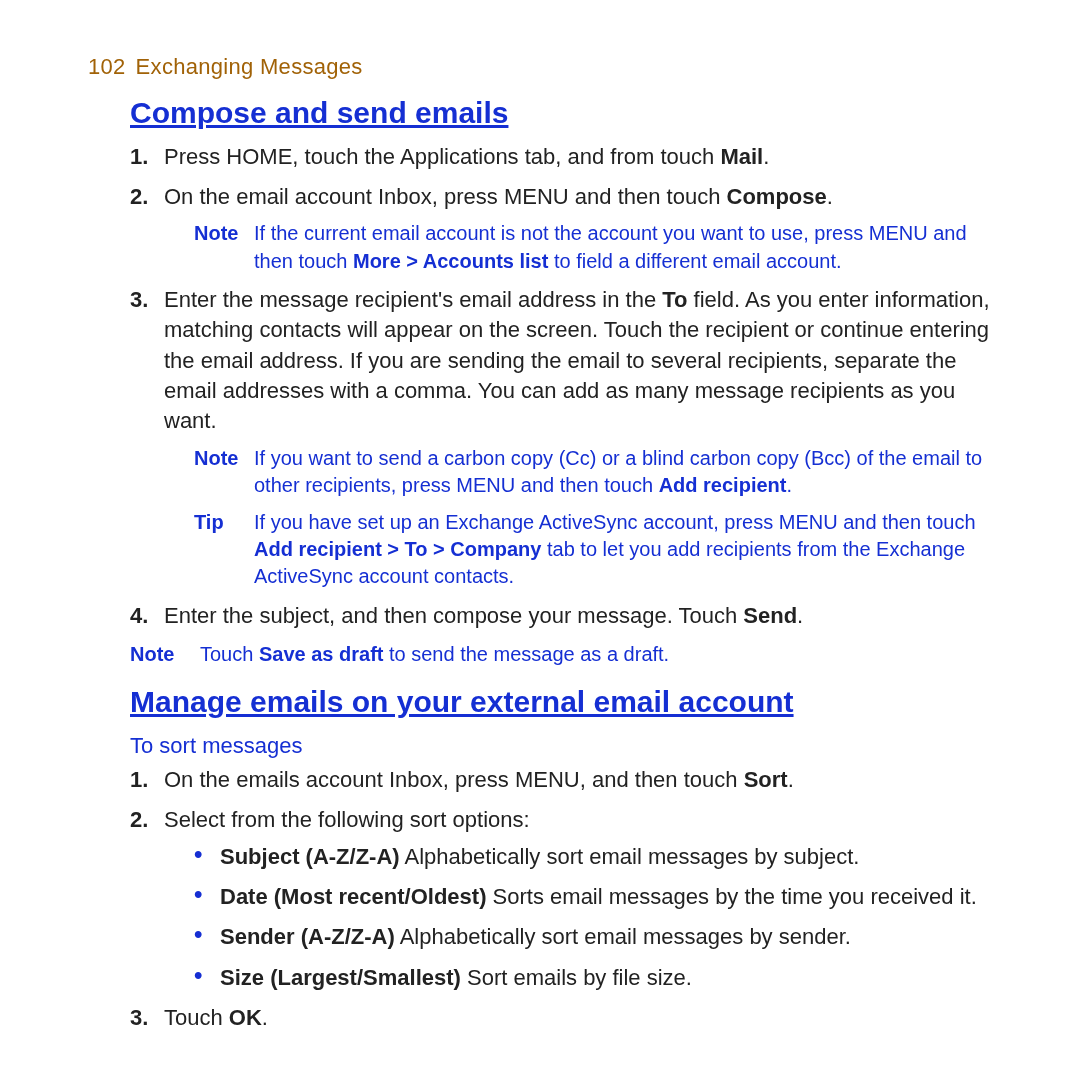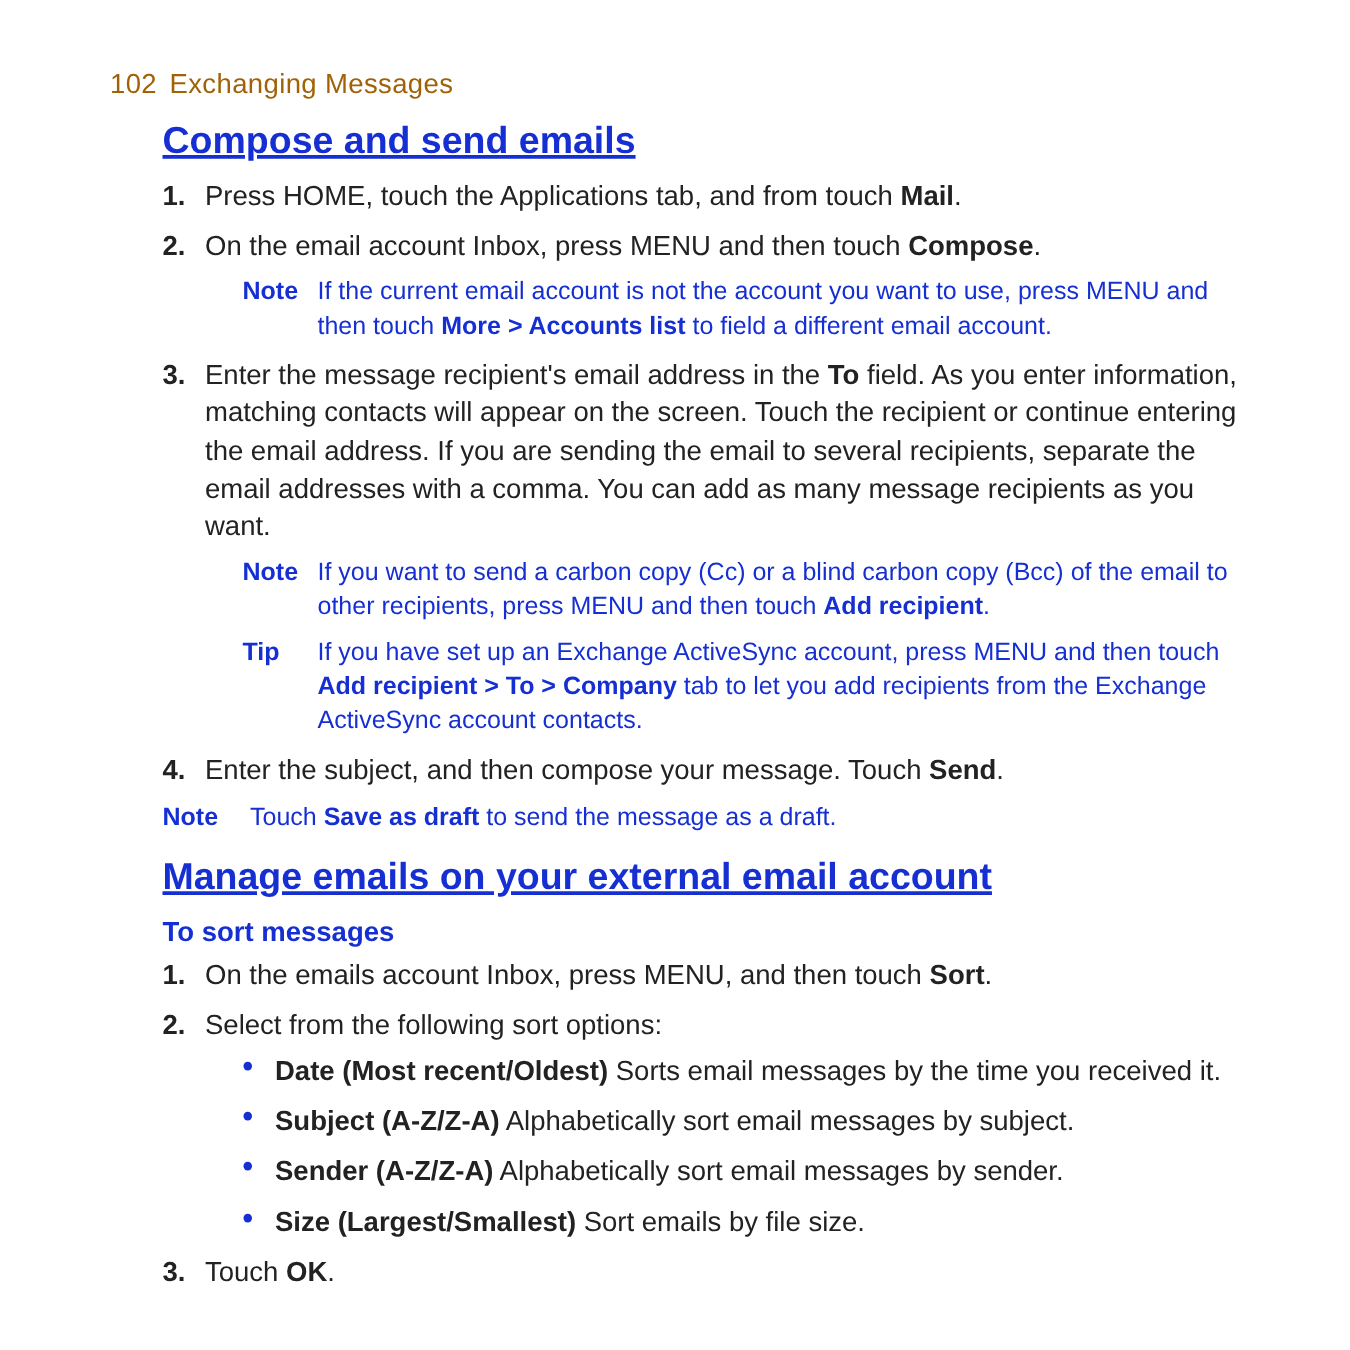--- a/index.html
+++ b/index.html
@@ -24,21 +24,21 @@
       color: #152fd3;
       font-size: 30px;
       font-weight: 700;
       margin: 4px 0 8px 42px;
       text-decoration: underline;
     }
     h2.section-title.big2 { margin-top: 13px; }
     h3.subheading {
       color: #152fd3;
       font-size: 22px;
-      font-weight: 700;
+      font-weight: 400;
       margin: 4px 0 4px 42px;
     }
     ol.steps {
       list-style: none;
       margin-left: 42px;
       counter-reset: step;
     }
     ol.steps > li {
       position: relative;
       padding-left: 34px;
@@ -139,22 +139,22 @@
 
 <ol class="steps">
   <li>
     <span class="num">1.</span>
     <span><span>On the emails account Inbox, press MENU, and then touch </span><span class="bold">Sort</span><span>.</span></span>
   </li>
   <li>
     <span class="num">2.</span>
     <span>Select from the following sort options:</span>
     <ul class="bullets">
+      <li><span class="bold">Subject (A-Z/Z-A)</span><span>  Alphabetically sort email messages by subject.</span></li>
       <li><span class="bold">Date (Most recent/Oldest)</span><span>  Sorts email messages by the time you received it.</span></li>
-      <li><span class="bold">Subject (A-Z/Z-A)</span><span>  Alphabetically sort email messages by subject.</span></li>
       <li><span class="bold">Sender (A-Z/Z-A)</span><span>  Alphabetically sort email messages by sender.</span></li>
       <li><span class="bold">Size (Largest/Smallest)</span><span>  Sort emails by file size.</span></li>
     </ul>
   </li>
   <li>
     <span class="num">3.</span>
     <span><span>Touch </span><span class="bold">OK</span><span>.</span></span>
   </li>
 </ol>
 

